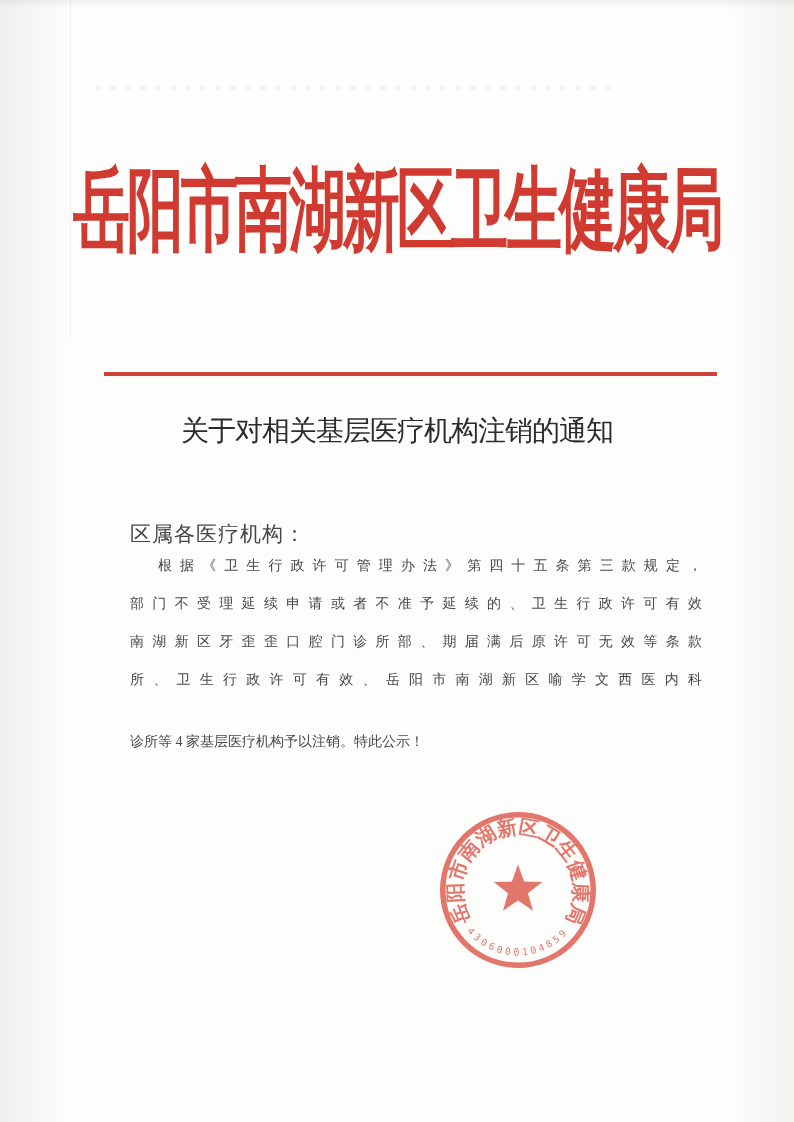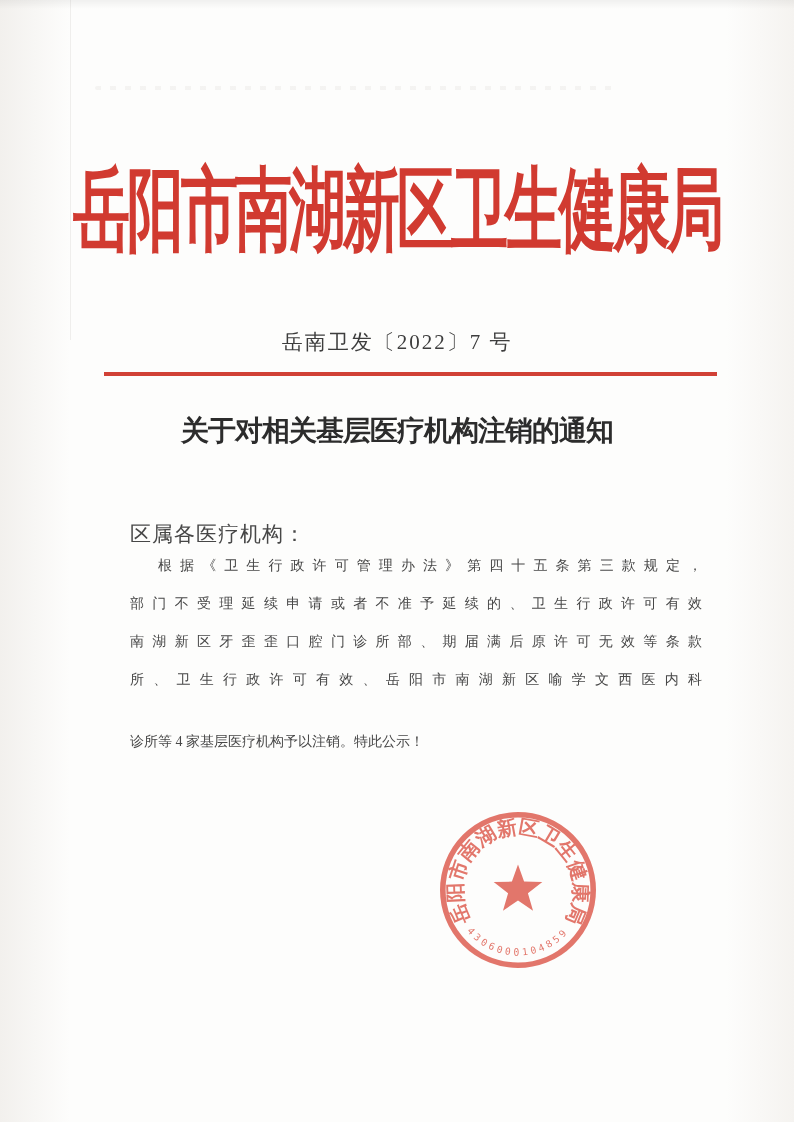--- a/index.html
+++ b/index.html
@@ -43,21 +43,21 @@
   .docnum{
     position:absolute;top:328px;left:0;width:100%;
     text-align:center;font-size:21px;letter-spacing:2px;color:#3d3d3d;
   }
   .rule{
     position:absolute;top:372px;left:104px;width:613px;height:4px;
     background:var(--rule-red);
   }
   .title{
     position:absolute;top:412px;left:0;width:100%;
-    text-align:center;font-size:28px;font-weight:700;
+    text-align:center;font-size:28px;font-weight:400;
     letter-spacing:-1px;color:#2c2c2c;
   }
   .salutation{
     position:absolute;top:508px;left:130px;
     font-size:21px;color:var(--ink);letter-spacing:1px;margin-top:12px;
   }
   .body-block{
     position:absolute;top:547px;left:130px;width:572px;
   }
   .bl{
@@ -92,21 +92,20 @@
 
 <div class="page">
 
   <div class="scan-edge"></div>
   <div class="scan-noise"></div>
 
   <div class="agency">
     <span class="agency-text">岳阳市南湖新区卫生健康局</span>
   </div>
 
-  <div class="docnum">岳南卫发〔2022〕7 号</div>
 
   <div class="rule"></div>
 
   <div class="title">关于对相关基层医疗机构注销的通知</div>
 
   <div class="salutation">区属各医疗机构：</div>
 
   <div class="body-block">
     <div class="bl first">根据《卫生行政许可管理办法》第四十五条第三款规定，</div>
     <div class="bl">部门不受理延续申请或者不准予延续的、卫生行政许可有效</div>

